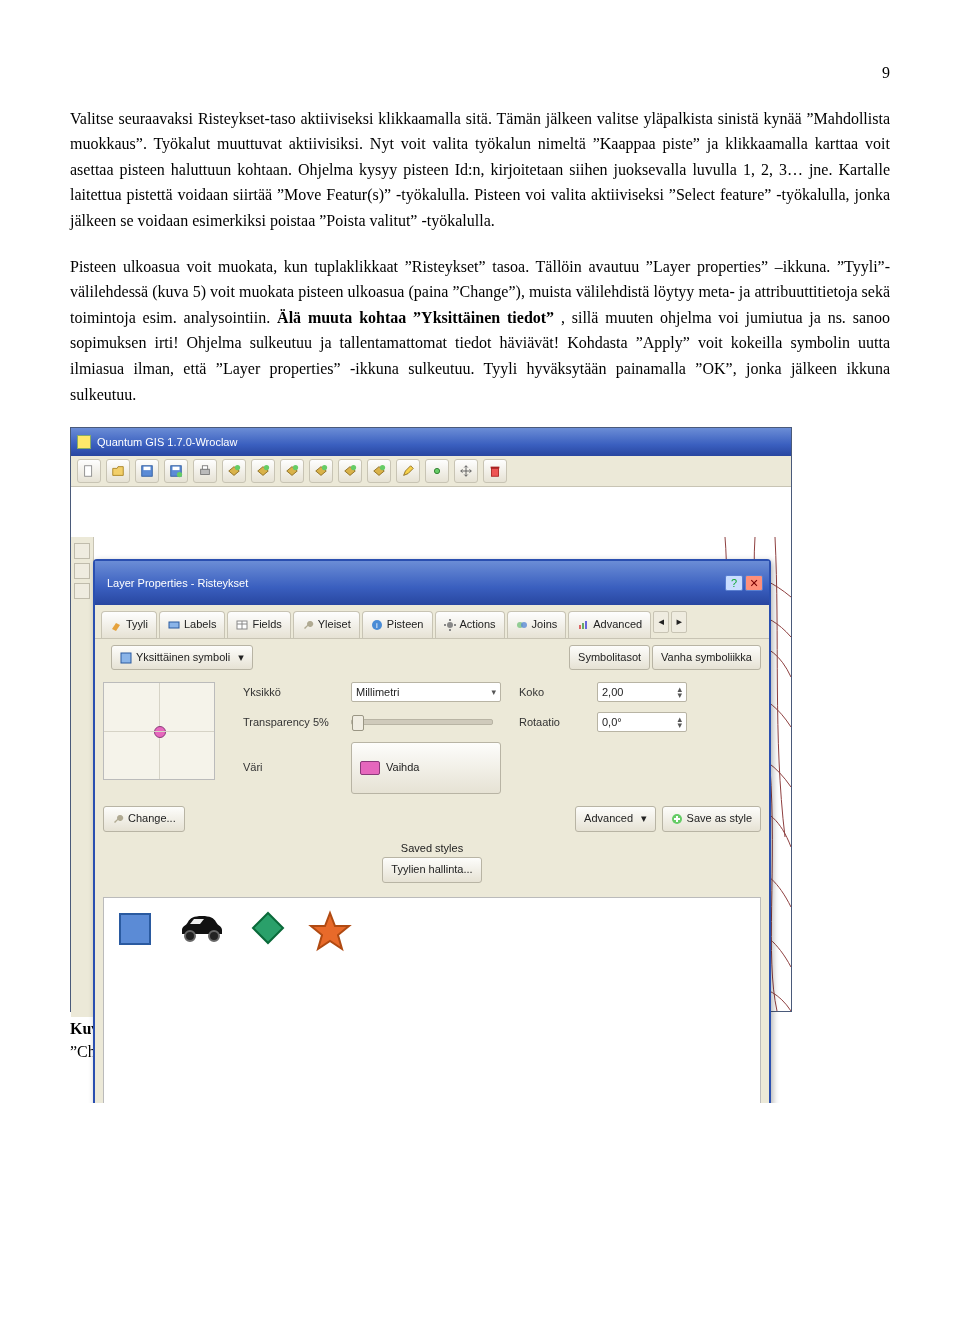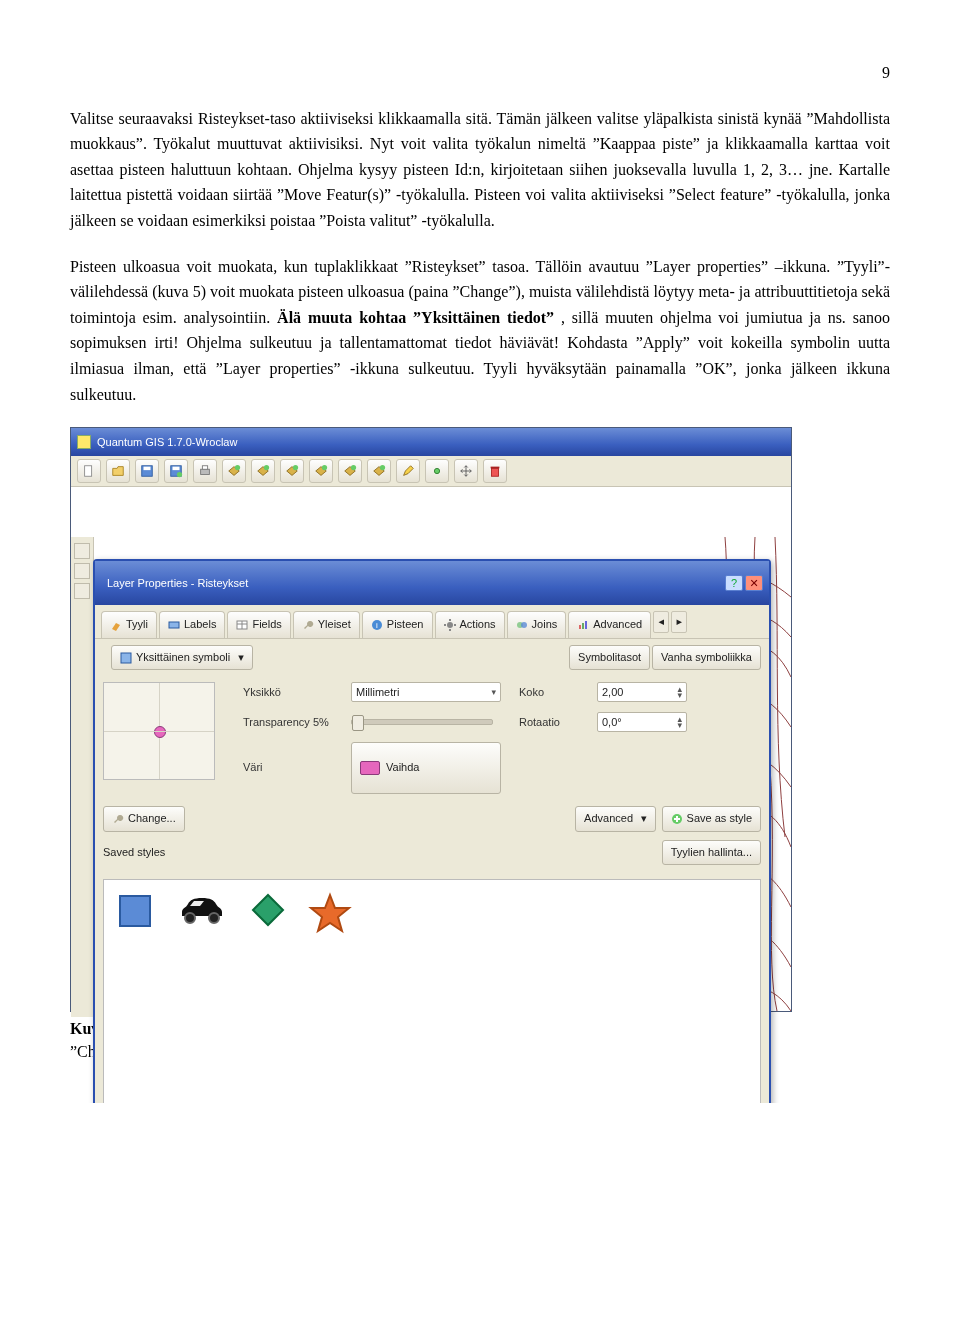--- a/index.html
+++ b/index.html
@@ -164,21 +164,21 @@
     background:linear-gradient(#fdfdfb,#e6e2d4);
   }
   .swatch{width:18px;height:12px;background:#e667bd;border:1px solid #8a3a7a;border-radius:2px;}
   .row-btns{
     display:flex; justify-content:space-between; padding:4px 8px 8px 8px;
   }
   .row-btns .right{display:flex; gap:6px;}
   .saved-area{
     margin:0 8px 8px 8px;
   }
-  .saved-header{display:flex;justify-content:space-between;align-items:center;font-size:11px;margin-bottom:14px;}
+  .saved-header{display:flex;justify-content:space-between;align-items:center;font-size:11px;margin-bottom:14px;flex-direction:column;}
   .saved-box{
     border:1px solid #bbb; background:#fff; height:220px; padding:12px;
     display:flex; gap:22px; align-items:flex-start;
   }
   .bottom-btnrow{
     display:flex; gap:14px; padding:6px 8px;
   }
   .bottom-btnrow .btn{flex:1; justify-content:center;}
   .ok-row{
     display:flex; gap:10px; justify-content:flex-end; padding:4px 8px 8px 0;

